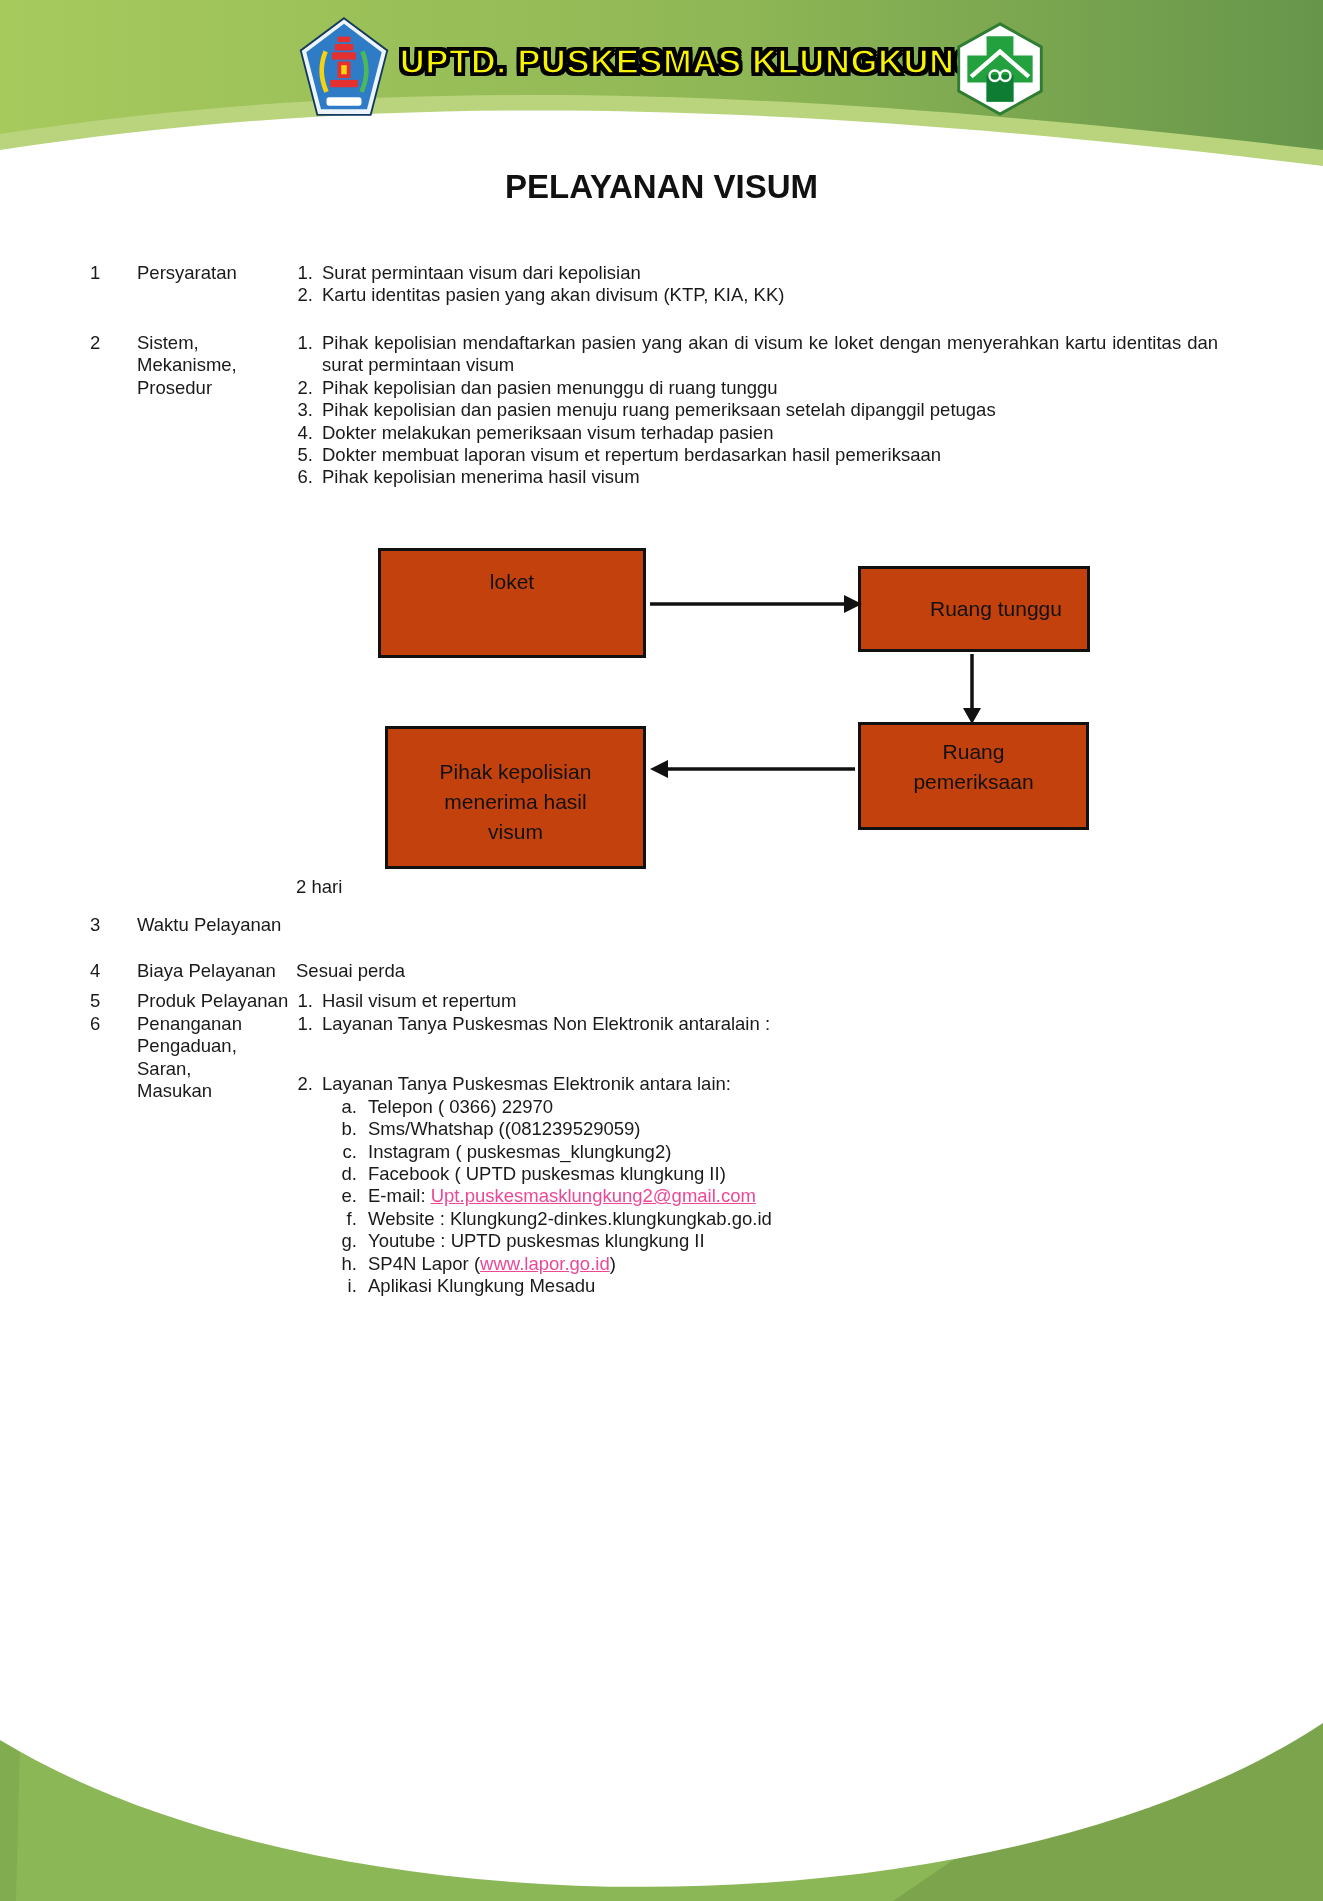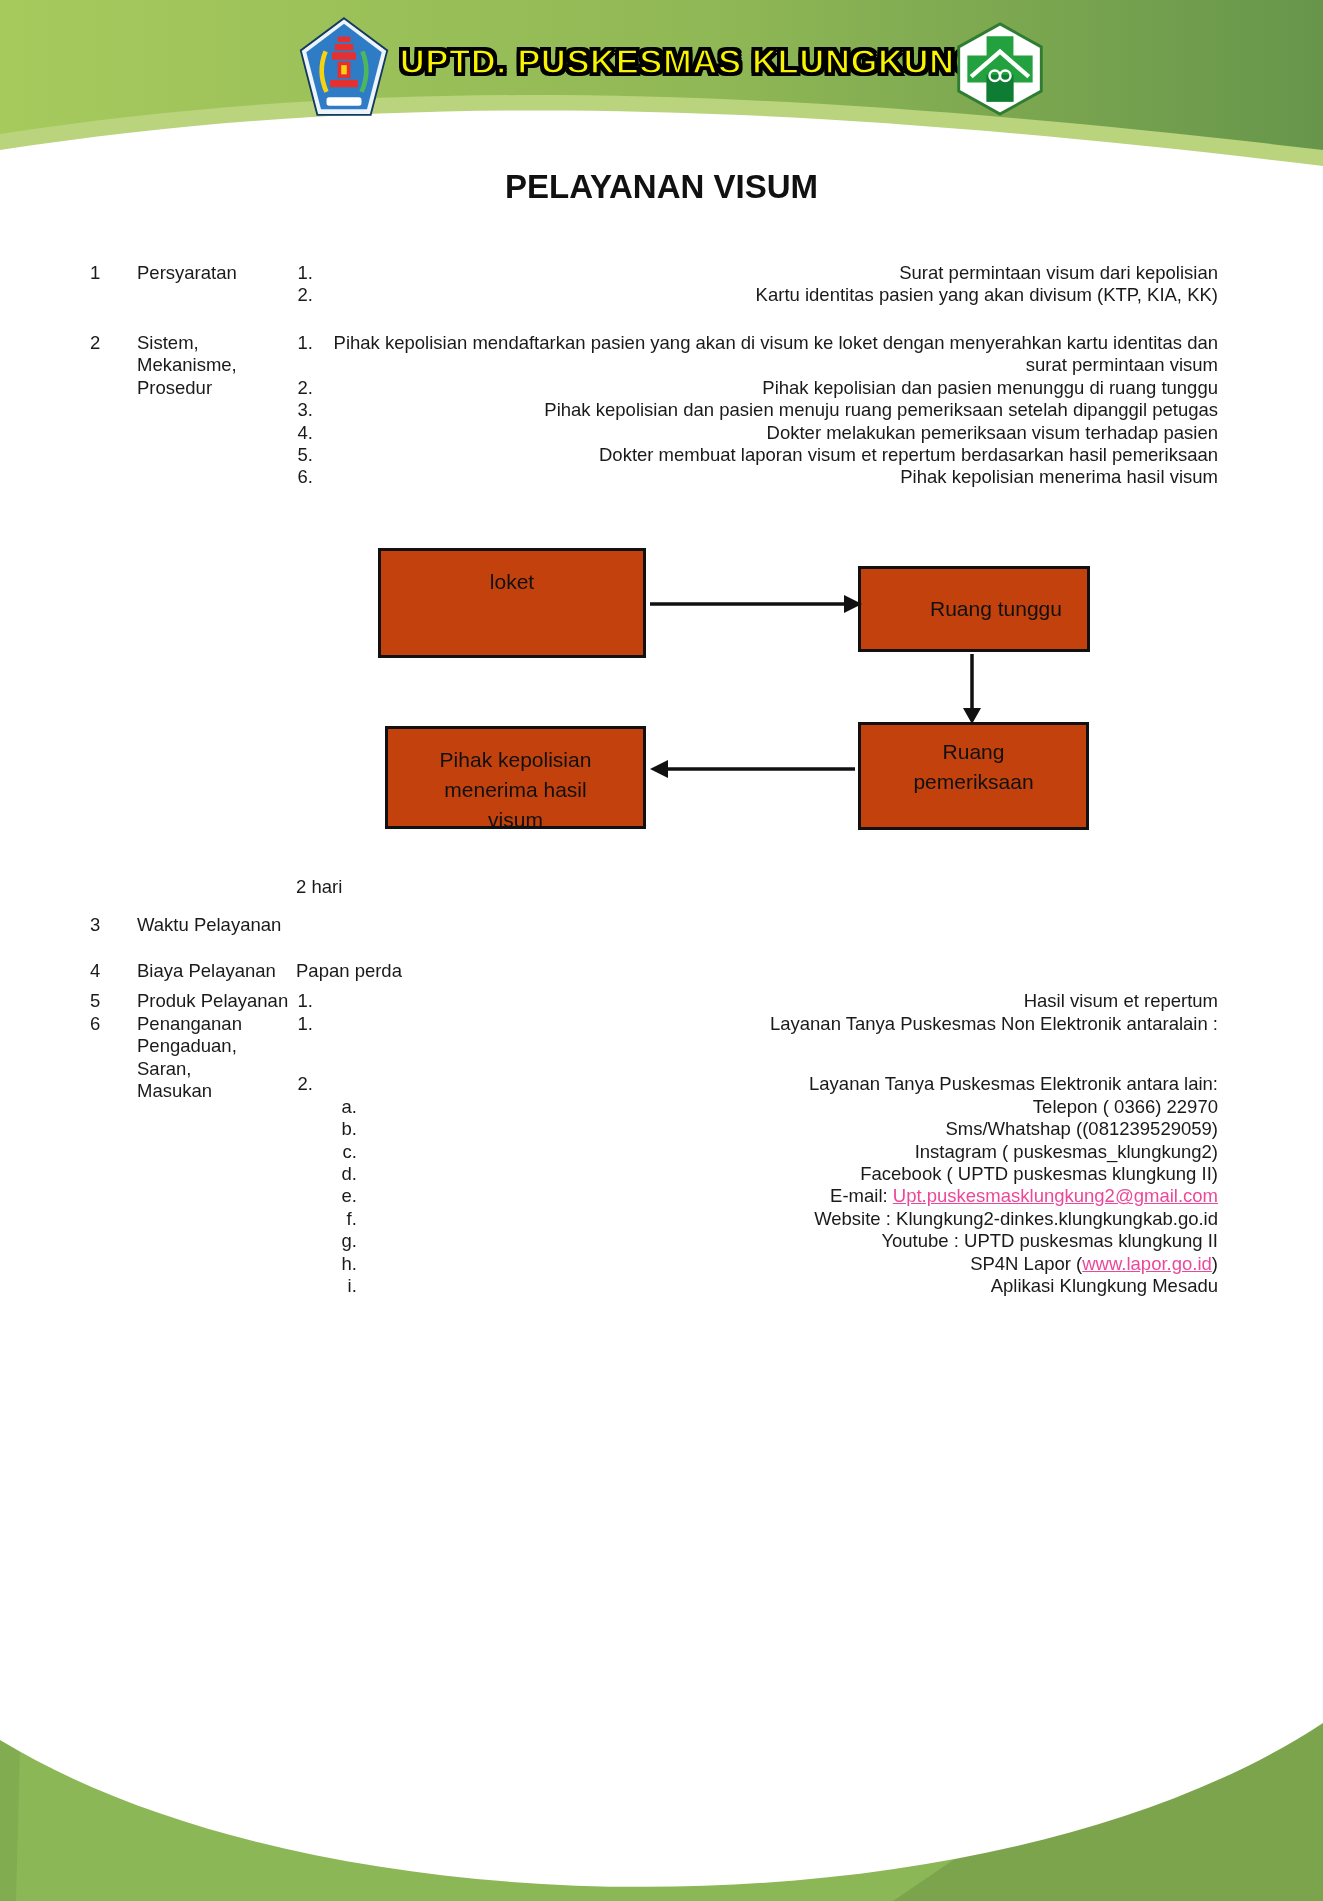--- a/index.html
+++ b/index.html
@@ -24,21 +24,21 @@
   .page-title{
     position:absolute;top:168px;left:0;width:1323px;text-align:center;
     font-size:33px;font-weight:bold;color:#111;letter-spacing:0;
   }
   
   .row-no{position:absolute;left:90px;width:40px;font-size:18.5px;}
   .row-label{position:absolute;left:137px;width:155px;font-size:18.5px;line-height:22.4px;white-space:pre-line;}
   .row-value{position:absolute;left:296px;font-size:18.5px;}
   ol.num{position:absolute;left:290px;width:900px;margin:0;padding:0 0 0 28px;
          font-size:18.5px;line-height:22.4px;list-style:decimal;}
-  ol.num li{padding-left:4px;text-align:right;}
+  ol.num li{padding-left:4px;}
   ol.num.just{text-align:justify;}
   ol.alpha{margin:0;padding:0 0 0 27px;margin-left:13px;list-style:lower-alpha;}
   ol.alpha li{padding-left:6px;}
   .gap-top{margin-top:38px;}
   a.doc-link{color:#ec4899;text-decoration:underline;cursor:pointer;}
   
   .fc-box{position:absolute;border:3px solid #111;background:#c2410c;
           font-size:21px;color:#111;text-align:center;line-height:30px;white-space:pre-line;}
   .fc-arrows{position:absolute;left:370px;top:540px;width:730px;height:350px;pointer-events:none;}
   
@@ -111,21 +111,21 @@
       <li>Dokter melakukan pemeriksaan visum terhadap pasien</li>
       <li>Dokter membuat laporan visum et repertum berdasarkan hasil pemeriksaan</li>
       <li>Pihak kepolisian menerima hasil visum</li>
     </ol>
   </div>
 
   <div class="fc-box" style="left:378px;top:548px;width:268px;height:110px;padding-top:16px;box-sizing:border-box;">loket</div>
   <div class="fc-box" style="left:858px;top:566px;width:232px;height:86px;display:flex;align-items:center;justify-content:center;box-sizing:border-box;padding-left:44px;">Ruang tunggu</div>
   <div class="fc-box" style="left:858px;top:722px;width:231px;height:108px;padding-top:12px;box-sizing:border-box;">Ruang
 pemeriksaan</div>
-  <div class="fc-box" style="left:385px;top:726px;width:261px;height:103px;padding-top:16px;box-sizing:border-box;">Pihak kepolisian
+  <div class="fc-box" style="left:385px;top:726px;width:261px;height:143px;padding-top:28px;box-sizing:border-box;">Pihak kepolisian
 menerima hasil
 visum</div>
 
   <svg class="fc-arrows" viewBox="0 0 730 350">
     <line x1="280" y1="64" x2="474" y2="64" stroke="#111" stroke-width="3.5"></line>
     <polygon points="474,55 492,64 474,73" fill="#111"></polygon>
     <line x1="602" y1="114" x2="602" y2="168" stroke="#111" stroke-width="3.5"></line>
     <polygon points="593,168 611,168 602,184" fill="#111"></polygon>
     <line x1="485" y1="229" x2="298" y2="229" stroke="#111" stroke-width="3.5"></line>
     <polygon points="298,220 298,238 280,229" fill="#111"></polygon>
@@ -133,21 +133,21 @@
 
   <div>
     <div class="row-no" style="top:914px">3</div>
     <div class="row-label" style="top:914px">Waktu Pelayanan</div>
     <div class="row-value" style="top:876px">2 hari</div>
   </div>
 
   <div>
     <div class="row-no" style="top:960px">4</div>
     <div class="row-label" style="top:960px">Biaya Pelayanan</div>
-    <div class="row-value" style="top:960px">Papan perda</div>
+    <div class="row-value" style="top:960px">Sesuai perda</div>
   </div>
 
   <div>
     <div class="row-no" style="top:990px">5</div>
     <div class="row-label" style="top:990px">Produk Pelayanan</div>
     <ol class="num" style="top:990px">
       <li>Hasil visum et repertum</li>
     </ol>
   </div>
 

